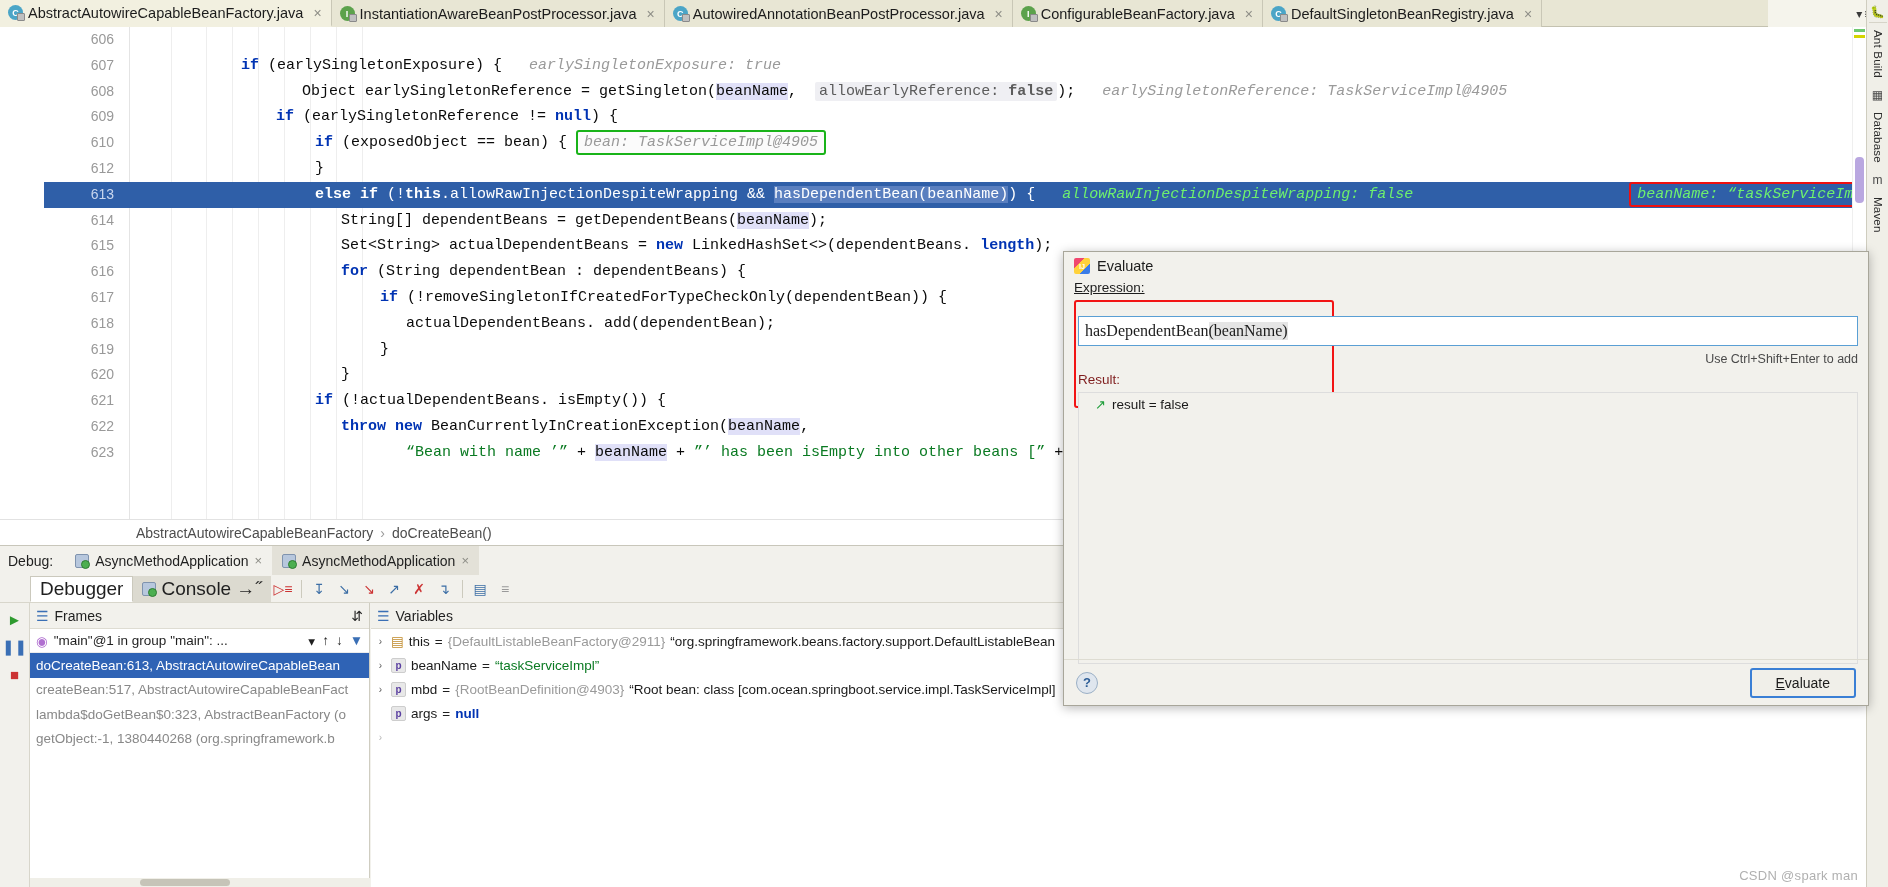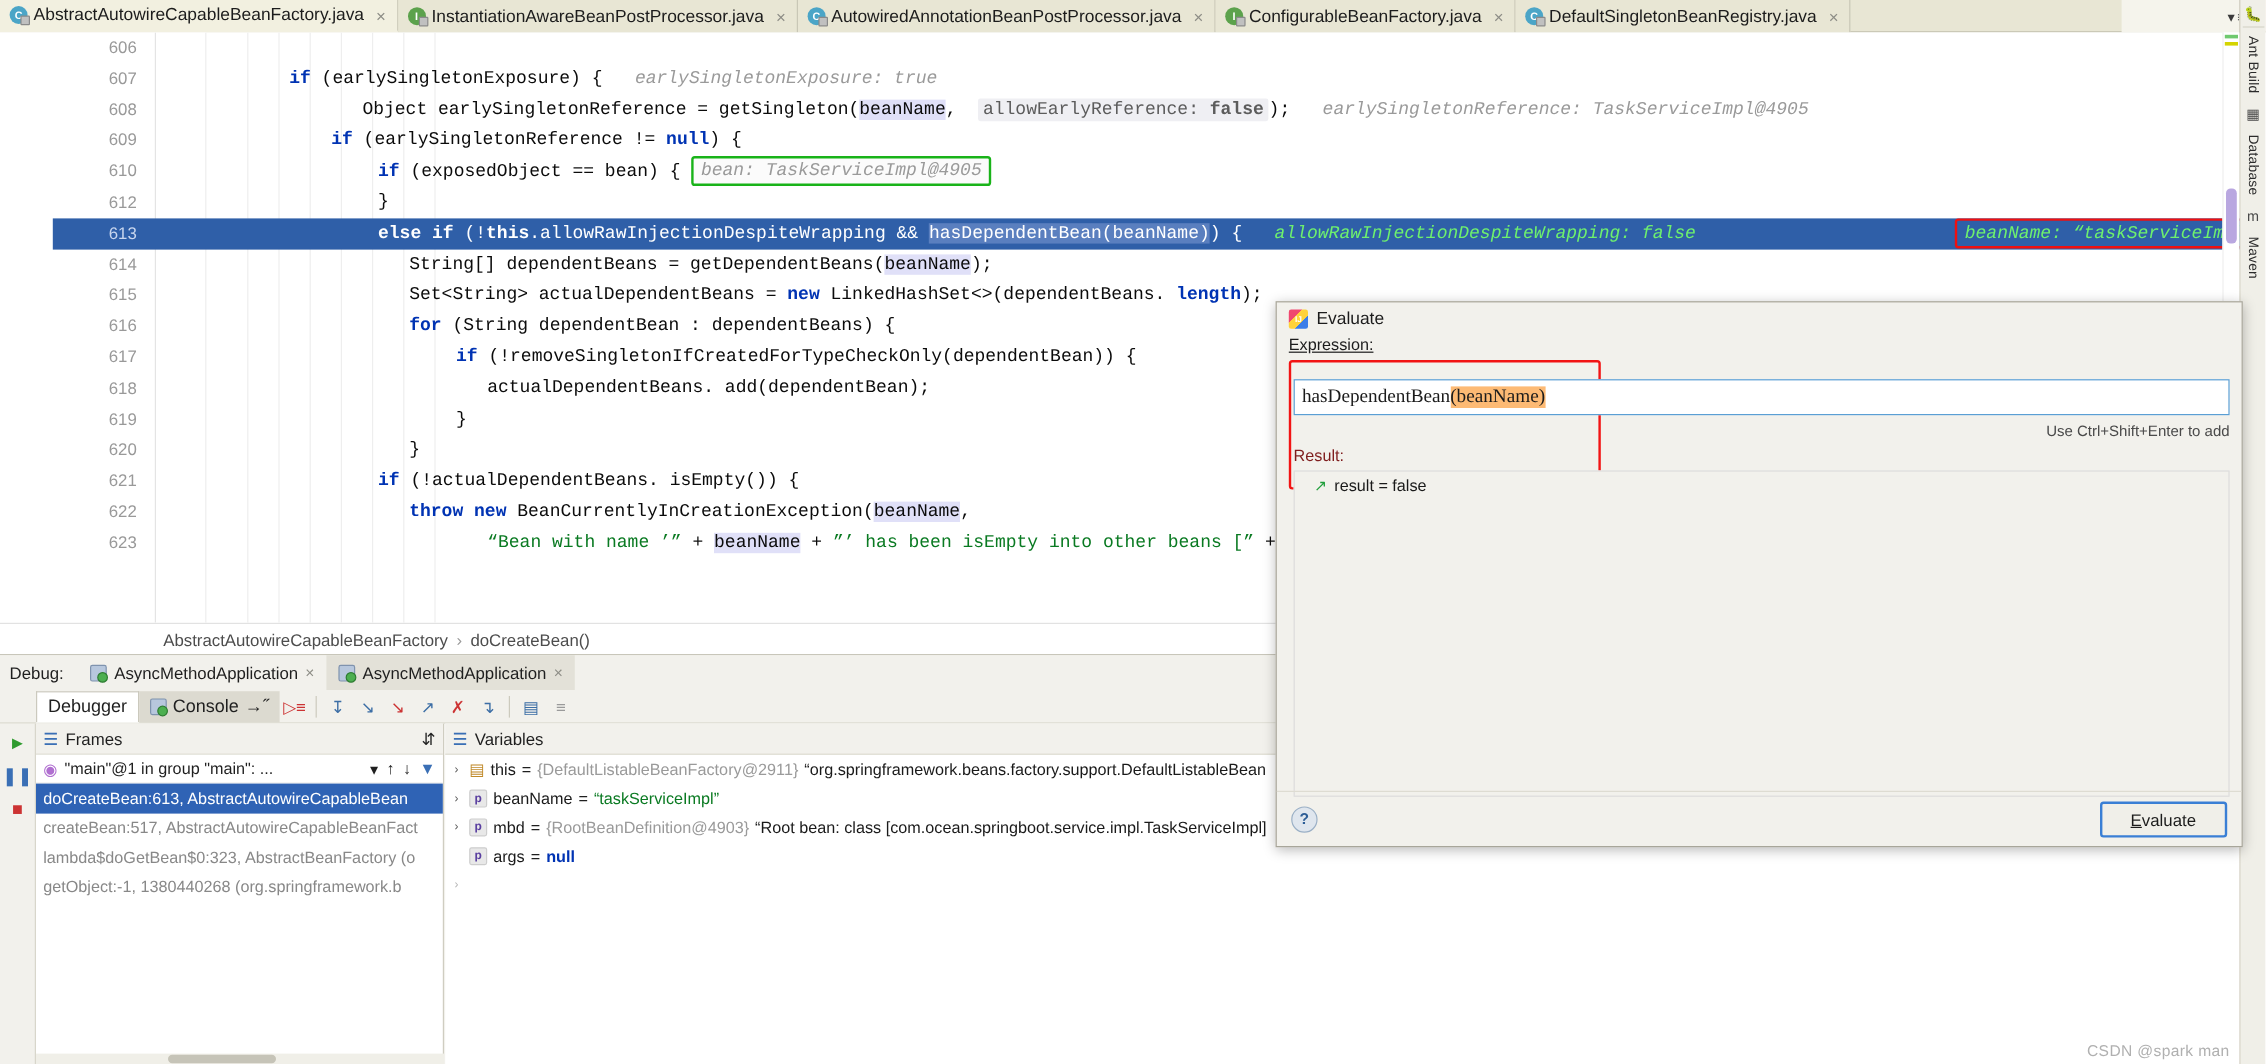--- a/index.html
+++ b/index.html
@@ -158,21 +158,21 @@
     padding-left: 4px; border-bottom: 1px solid #d8d6cb;
   }
   .leftrun {
     position: absolute; top: 57px; left: 0; width: 30px; height: 285px;
     background: #f2f1ec; border-right: 1px solid #d8d6cb;
     display: flex; flex-direction: column; align-items: center; gap: 10px;
     padding-top: 8px;
   }
   .subtab {
     height: 26px; padding: 0 9px; display: flex; align-items: center; gap: 5px;
-    font-size: 15px; color: #1f1f1f; white-space: nowrap;
+    font-size: 19px; color: #1f1f1f; white-space: nowrap;
   }
   .subtab.active { background: #ffffff; border: 1px solid #cbc9bd; border-bottom-color: #ffffff; }
   .subtab.console { background: #dcdad0; }
   .tbtn {
     width: 25px; height: 24px; display: inline-flex; align-items: center;
     justify-content: center; font-size: 14px; color: #3c6ea5;
   }
   .tsep { width: 1px; height: 18px; background: #cccabd; margin: 0 5px; }
 
   
@@ -248,21 +248,21 @@
   .eval-redbox {
     position: absolute; left: 10px; top: 48px; width: 260px; height: 108px;
     border: 2.5px solid #f21414; border-radius: 3px; pointer-events: none;
   }
   .eval-input {
     position: absolute; left: 14px; top: 64px; width: 780px; height: 30px;
     background: #ffffff; border: 1px solid #5a9fd4;
     font-family: "Liberation Serif", serif; font-size: 16px; color: #1b1b1b;
     display: flex; align-items: center; padding: 0 6px;
   }
-  .selhl { background: #fdba74; }
+  .selhl { background: #e5e5e5; }
   .eval-hint {
     position: absolute; right: 10px; top: 100px; font-size: 12.5px; color: #4a4a4a;
   }
   .eval-result-lbl { position: absolute; left: 14px; top: 120px; font-size: 13.5px; color: #7f1d1d; }
   .eval-result {
     position: absolute; left: 14px; top: 140px; width: 780px; height: 272px;
     background: #f2f1ec; border: 1px solid #ddd;
   }
   .res-row {
     height: 22px; display: flex; align-items: center; gap: 6px;

